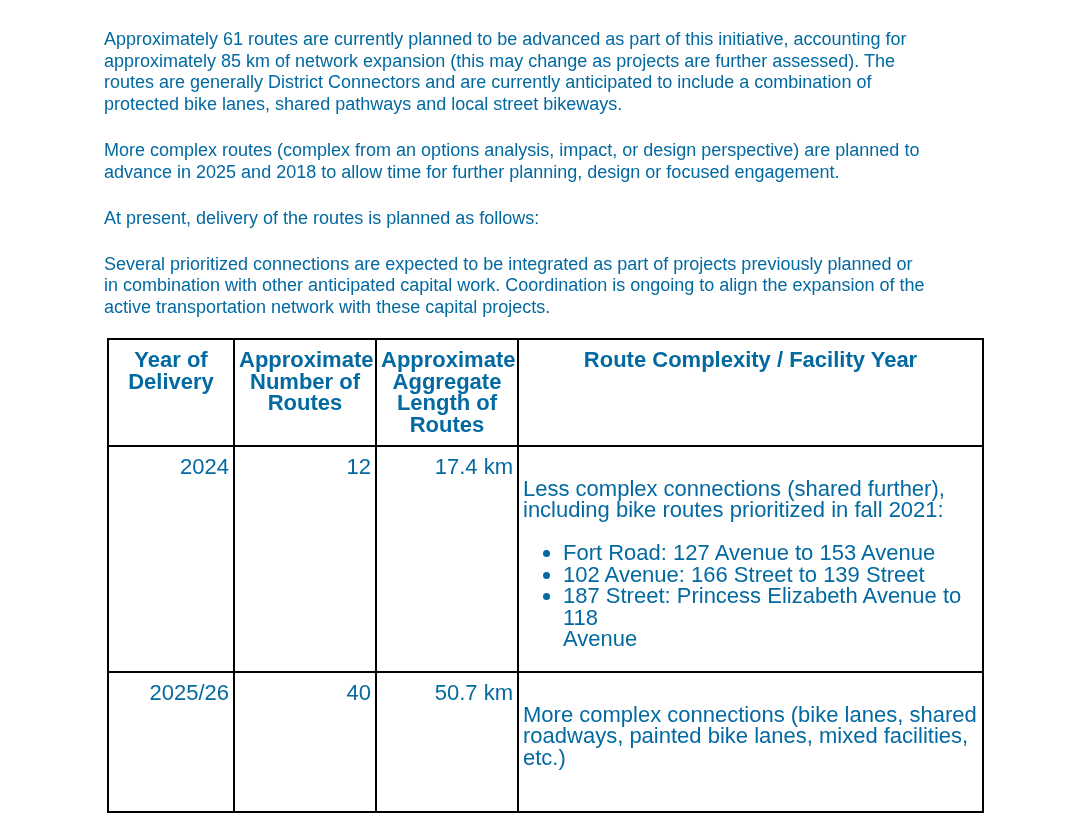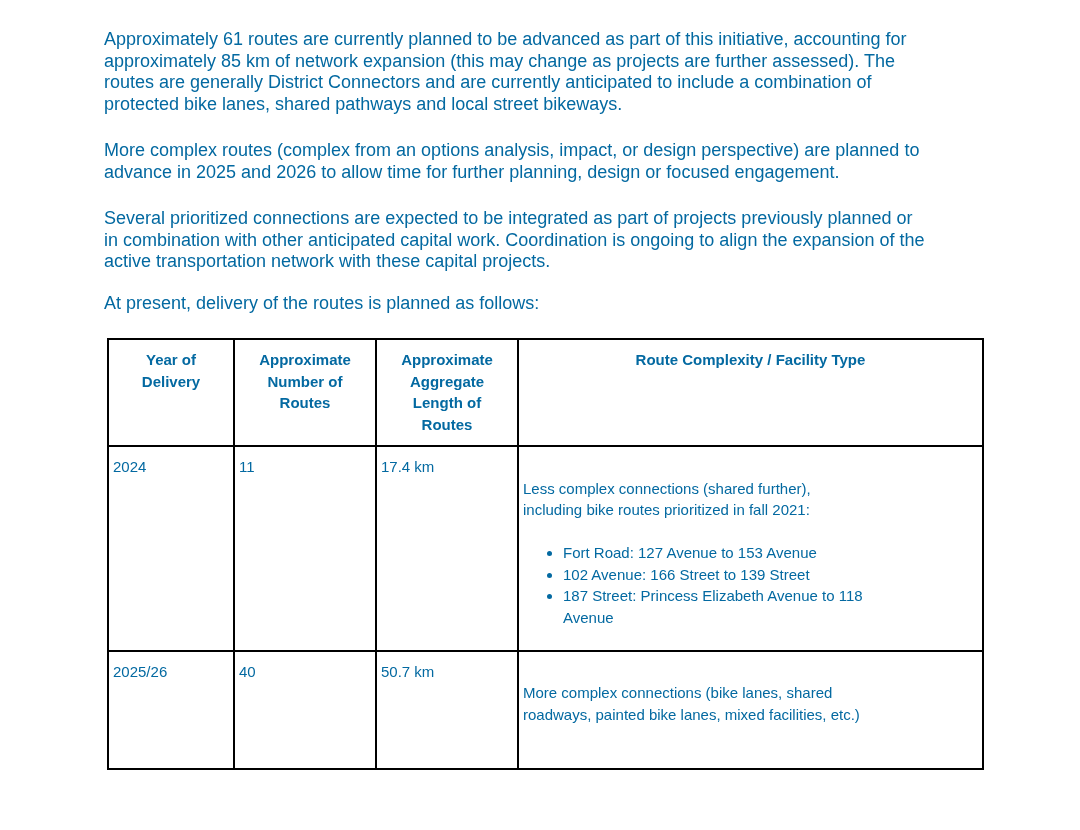--- a/index.html
+++ b/index.html
@@ -35,28 +35,28 @@
     width: 875px;
     margin-left: 3px;
   }
   table.delivery, table.delivery th, table.delivery td {
     border: 2px solid #000000;
   }
   table.delivery th, table.delivery td {
     vertical-align: top;
     padding: 9px 4px 0 4px;
     white-space: pre-line;
-    font-size: 15px;
+    font-size: 22px;
     line-height: 21.5px;
   }
   table.delivery th {
     font-weight: bold;
     text-align: center;
   }
-  td.cc { text-align: left; border-radius: 10px; }
+  td.cc { text-align: right; border-radius: 10px; }
   td.cl { text-align: left; padding-left: 9px; padding-right: 8px; }
   tr.hrow { height: 107px; }
   tr.r1   { height: 155px; }
   tr.r2   { height: 64px;  }
   col.c1 { width: 126px; }
   col.c2 { width: 142px; }
   col.c3 { width: 142px; }
   col.c4 { width: 465px; }
   ul.bullets {
     margin: 0;
@@ -70,50 +70,50 @@
 </head>
 <body>
 
 <div class="doc">
 
   <p class="para">Approximately 61 routes are currently planned to be advanced as part of this initiative, accounting for
 approximately 85 km of network expansion (this may change as projects are further assessed). The
 routes are generally District Connectors and are currently anticipated to include a combination of
 protected bike lanes, shared pathways and local street bikeways.</p>
   <p class="para">More complex routes (complex from an options analysis, impact, or design perspective) are planned to
-advance in 2025 and 2026 to allow time for further planning, design or focused engagement.</p>
+advance in 2025 and 2018 to allow time for further planning, design or focused engagement.</p>
+  <p class="para mb24">At present, delivery of the routes is planned as follows:</p>
   <p class="para mb20">Several prioritized connections are expected to be integrated as part of projects previously planned or
 in combination with other anticipated capital work. Coordination is ongoing to align the expansion of the
 active transportation network with these capital projects.</p>
-  <p class="para mb24">At present, delivery of the routes is planned as follows:</p>
 
   <table class="delivery">
     <colgroup>
       <col class="c1">
         <col class="c2">
         <col class="c3">
         <col class="c4">
     </colgroup>
     <tbody>
       <tr class="hrow">
         <th>Year of
 Delivery</th>
         <th>Approximate
 Number of
 Routes</th>
         <th>Approximate
 Aggregate
 Length of
 Routes</th>
-        <th>Route Complexity / Facility Type</th>
+        <th>Route Complexity / Facility Year</th>
       </tr>
 
       <tr class="r1">
         <td class="cc">2024</td>
-        <td class="cc">11</td>
+        <td class="cc">12</td>
         <td class="cc">17.4 km</td>
         <td class="cl">
           <div>Less complex connections (shared further),
 including bike routes prioritized in fall 2021:</div>
           <ul class="bullets"><li>Fort Road: 127 Avenue to 153 Avenue</li><li>102 Avenue: 166 Street to 139 Street</li><li>187 Street: Princess Elizabeth Avenue to 118
 Avenue</li></ul>
         </td>
       </tr>
 
       <tr class="r2">

